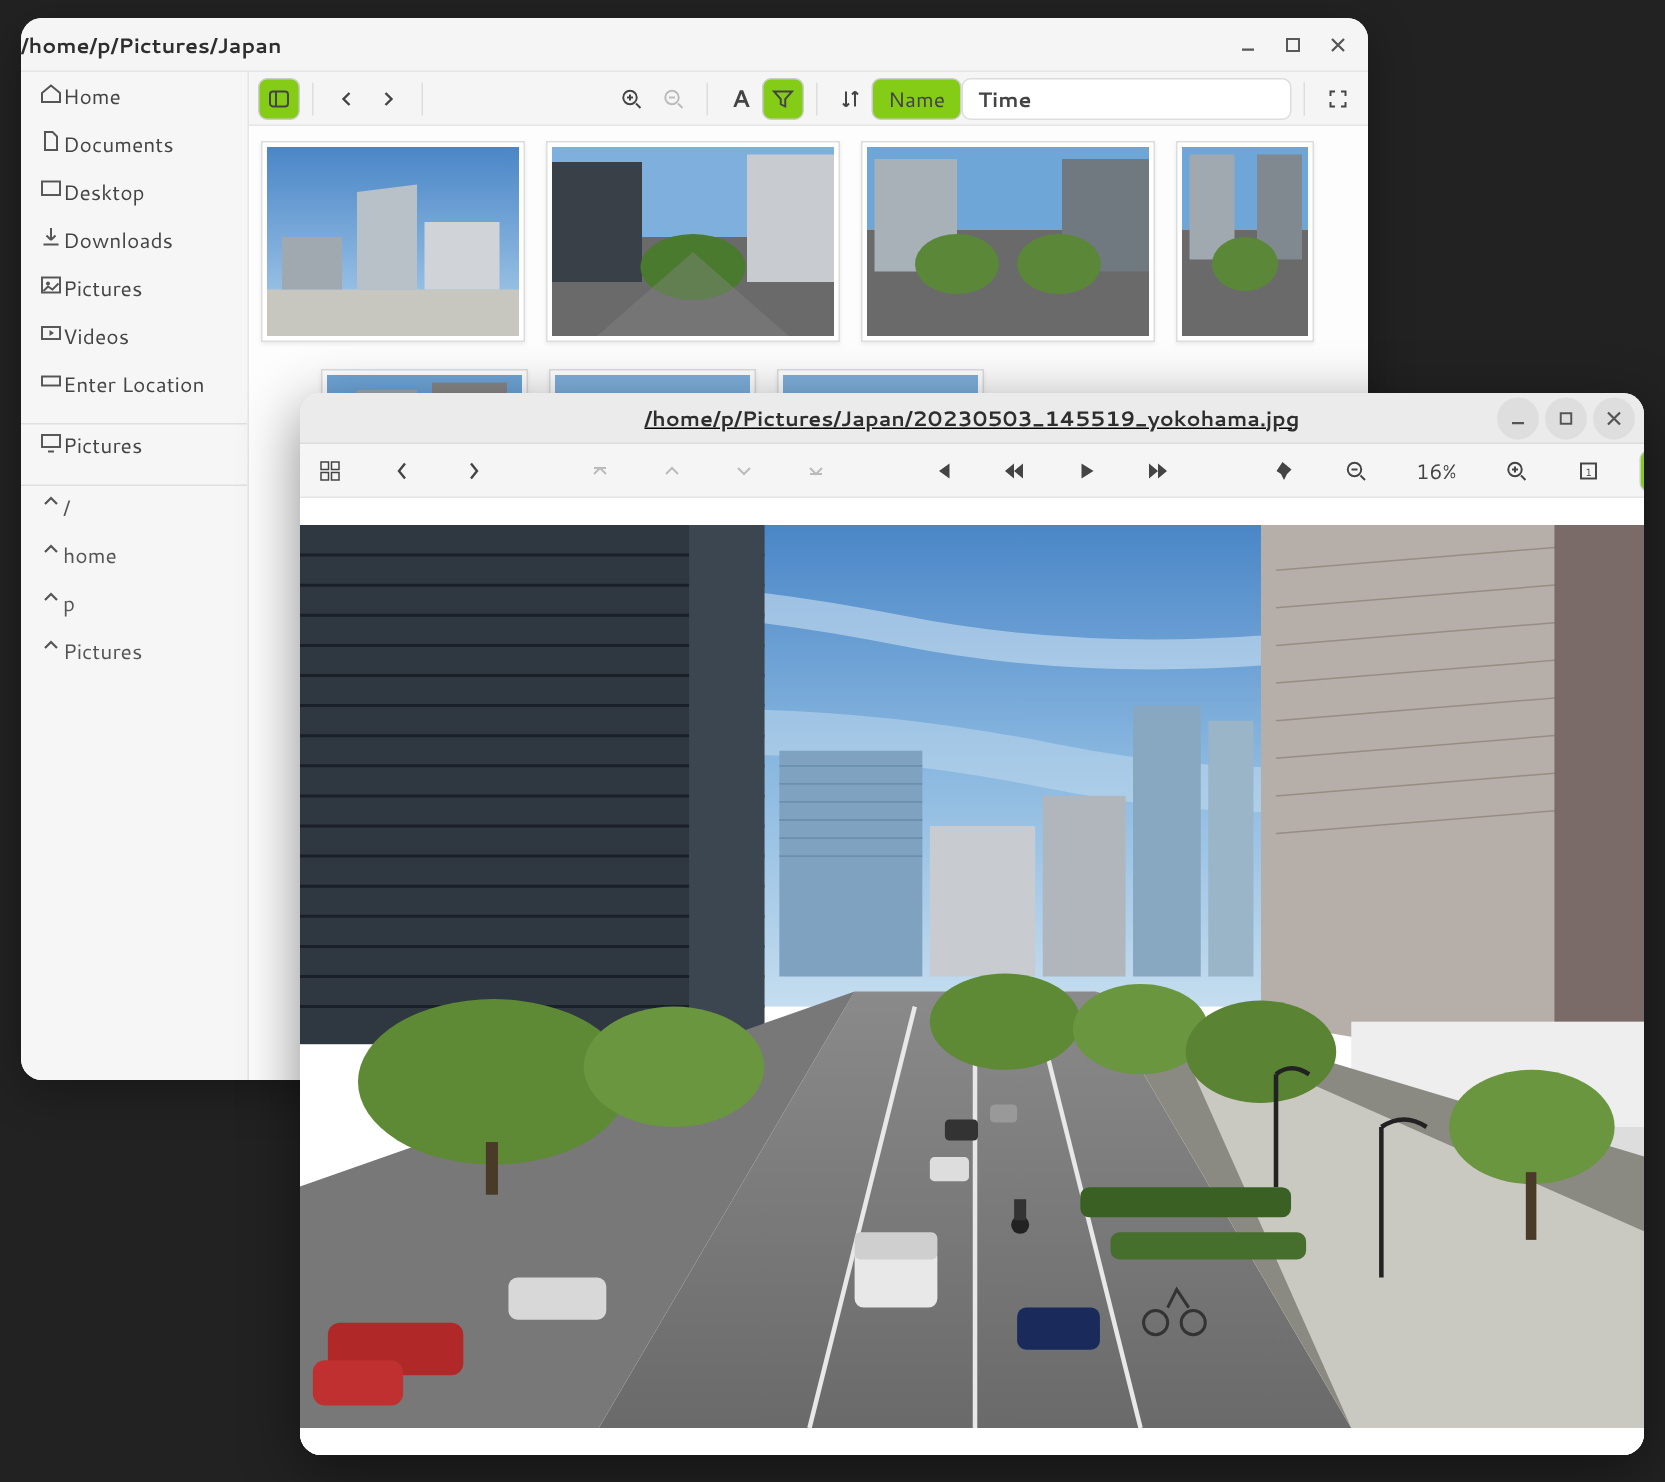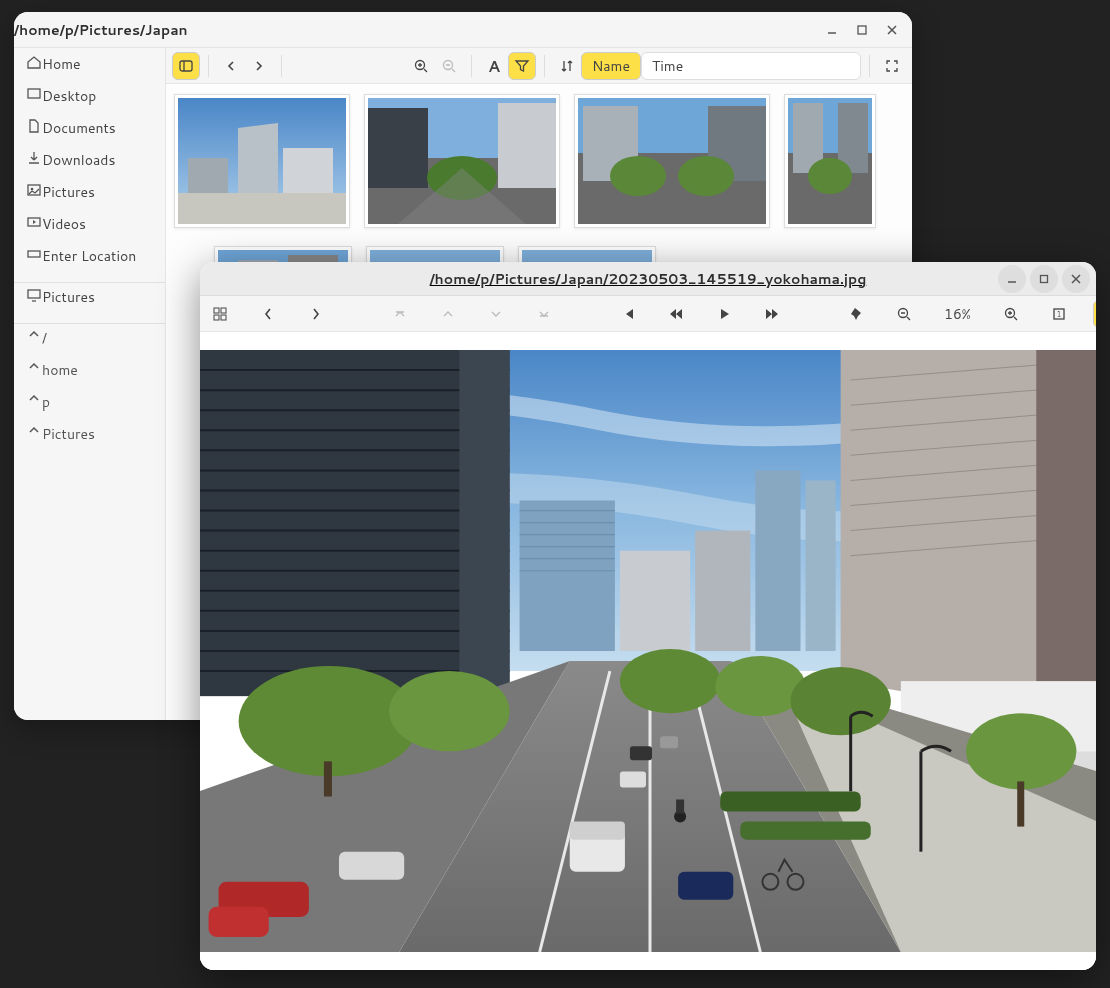--- a/index.html
+++ b/index.html
@@ -96,21 +96,21 @@
 }
 .tsep { width:1px; height:22px; background:#ddd; margin:0 8px; }
 .tbtn {
   height:28px; min-width:28px;
   padding:0 4px;
   display:flex; align-items:center; justify-content:center;
   border-radius:6px;
   color:#444;
   cursor:pointer;
 }
-.tbtn.active { background:#fde047; border:1px solid #ccc; }
+.tbtn.active { background:#84cc16; border:1px solid #ccc; }
 .tbtn.disabled { color:#bbb; cursor:default; }
 .sortbtn { padding:0 10px; font-size:14px; }
 .flex-spacer { flex:1; }
 
 
 .thumbs {
   flex:1;
   padding: 10px 8px;
   display:flex;
   flex-wrap:wrap;
@@ -216,32 +216,32 @@
         <span class="side-icon">
           <svg width="16" height="16" viewBox="0 0 16 16">
               <path d="M2 8l6-5 6 5v6H2z" fill="none" stroke="currentColor" stroke-width="1.3"></path>
             </svg>
         </span>
         <span>Home</span>
       </div>
       <div class="side-item">
         <span class="side-icon">
           <svg width="16" height="16" viewBox="0 0 16 16">
+              <path d="M4 2h5l3 3v9H4z" fill="none" stroke="currentColor" stroke-width="1.3"></path>
+            </svg>
+        </span>
+        <span>Documents</span>
+      </div>
+      <div class="side-item">
+        <span class="side-icon">
+          <svg width="16" height="16" viewBox="0 0 16 16">
               <rect x="2" y="3" width="12" height="9" fill="none" stroke="currentColor" stroke-width="1.3"></rect>
             </svg>
         </span>
         <span>Desktop</span>
-      </div>
-      <div class="side-item">
-        <span class="side-icon">
-          <svg width="16" height="16" viewBox="0 0 16 16">
-              <path d="M4 2h5l3 3v9H4z" fill="none" stroke="currentColor" stroke-width="1.3"></path>
-            </svg>
-        </span>
-        <span>Documents</span>
       </div>
       <div class="side-item">
         <span class="side-icon">
           <svg width="16" height="16" viewBox="0 0 16 16">
               <path d="M8 2v8m0 0l-3-3m3 3l3-3M3 13h10" fill="none" stroke="currentColor" stroke-width="1.3"></path>
             </svg>
         </span>
         <span>Downloads</span>
       </div>
       <div class="side-item">
@@ -366,21 +366,21 @@
         </div>
         <div class="tsep"></div>
         <div class="tbtn">
           <svg width="16" height="16" viewBox="0 0 16 16">
               <path d="M5 3v10m0 0l-2-2m2 2l2-2M11 13V3m0 0l-2 2m2-2l2 2" fill="none" stroke="currentColor" stroke-width="1.3"></path>
             </svg>
         </div>
         <div class="tbtn active sortbtn">
           <span>Name</span>
         </div>
-        <div class="tbtn sortbtn" style="min-width:220px; justify-content:flex-start; background:#fff; border:1px solid #ddd;">
+        <div class="tbtn sortbtn" style="min-width:220px; justify-content:flex-start; background:#fff; border:1px solid #ddd;font-weight:bold;">
           <span>Time</span>
         </div>
         <div class="tsep"></div>
         <div class="tbtn">
           <svg width="16" height="16" viewBox="0 0 16 16">
               <path d="M3 6V3h3M13 6V3h-3M3 10v3h3M13 10v3h-3" fill="none" stroke="currentColor" stroke-width="1.3"></path>
             </svg>
         </div>
       </div>
 

